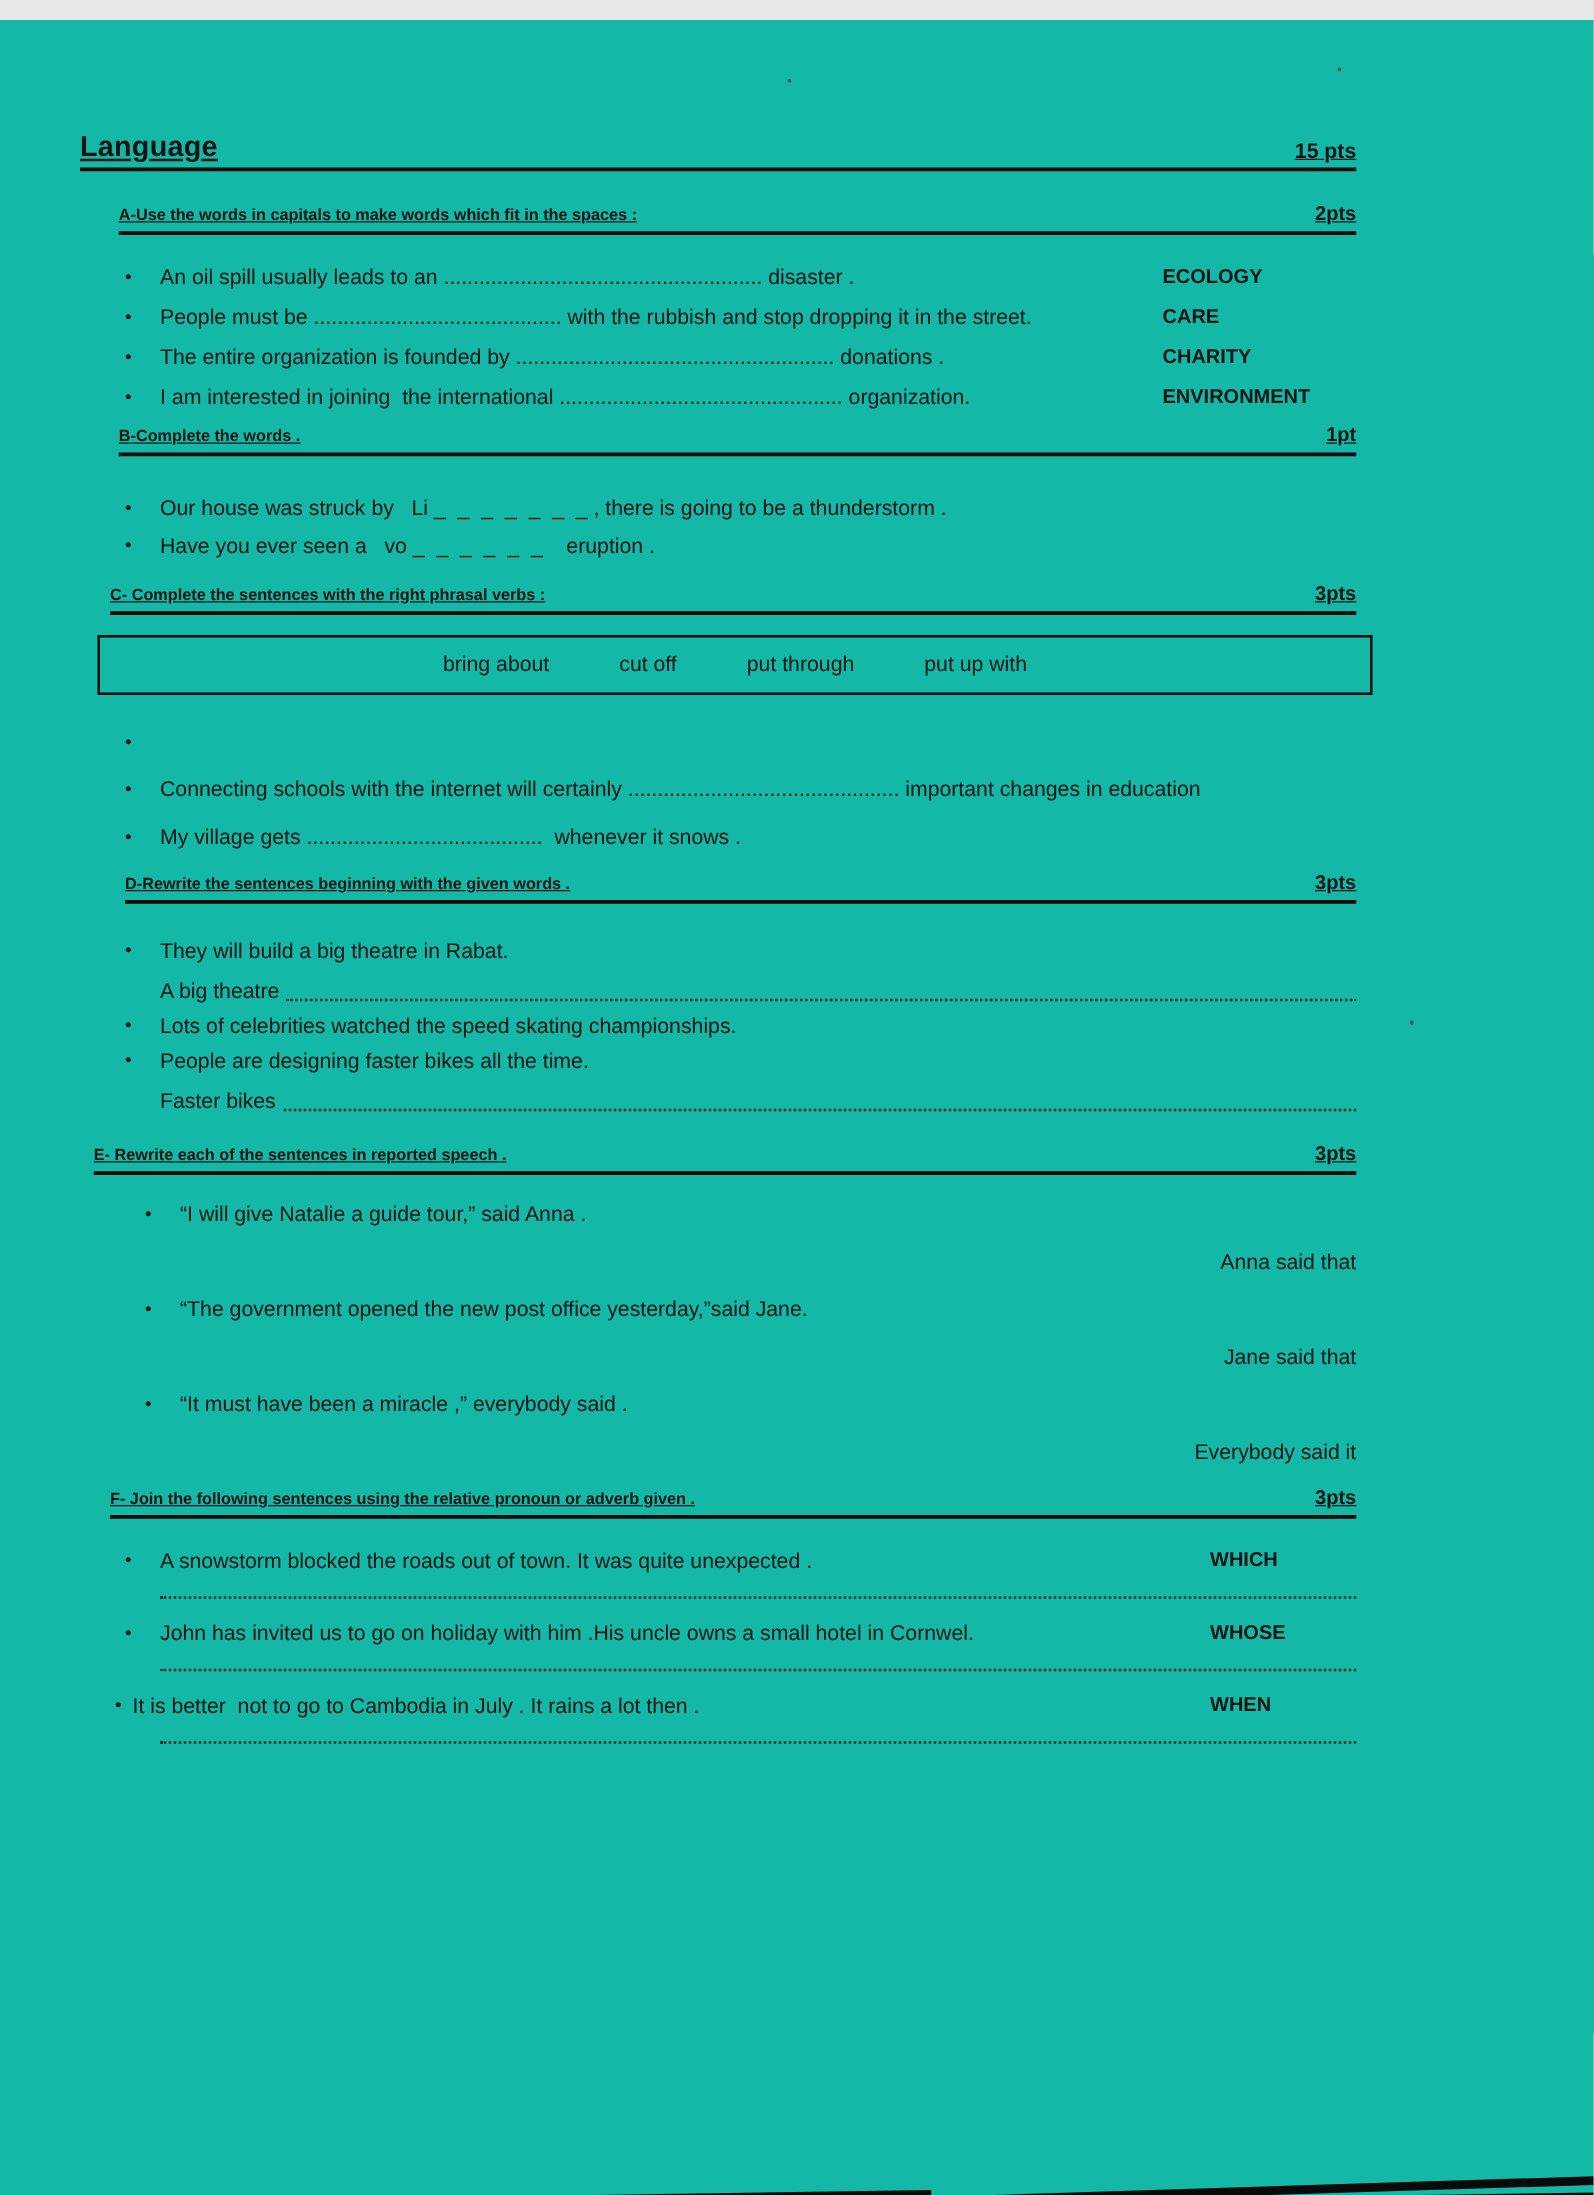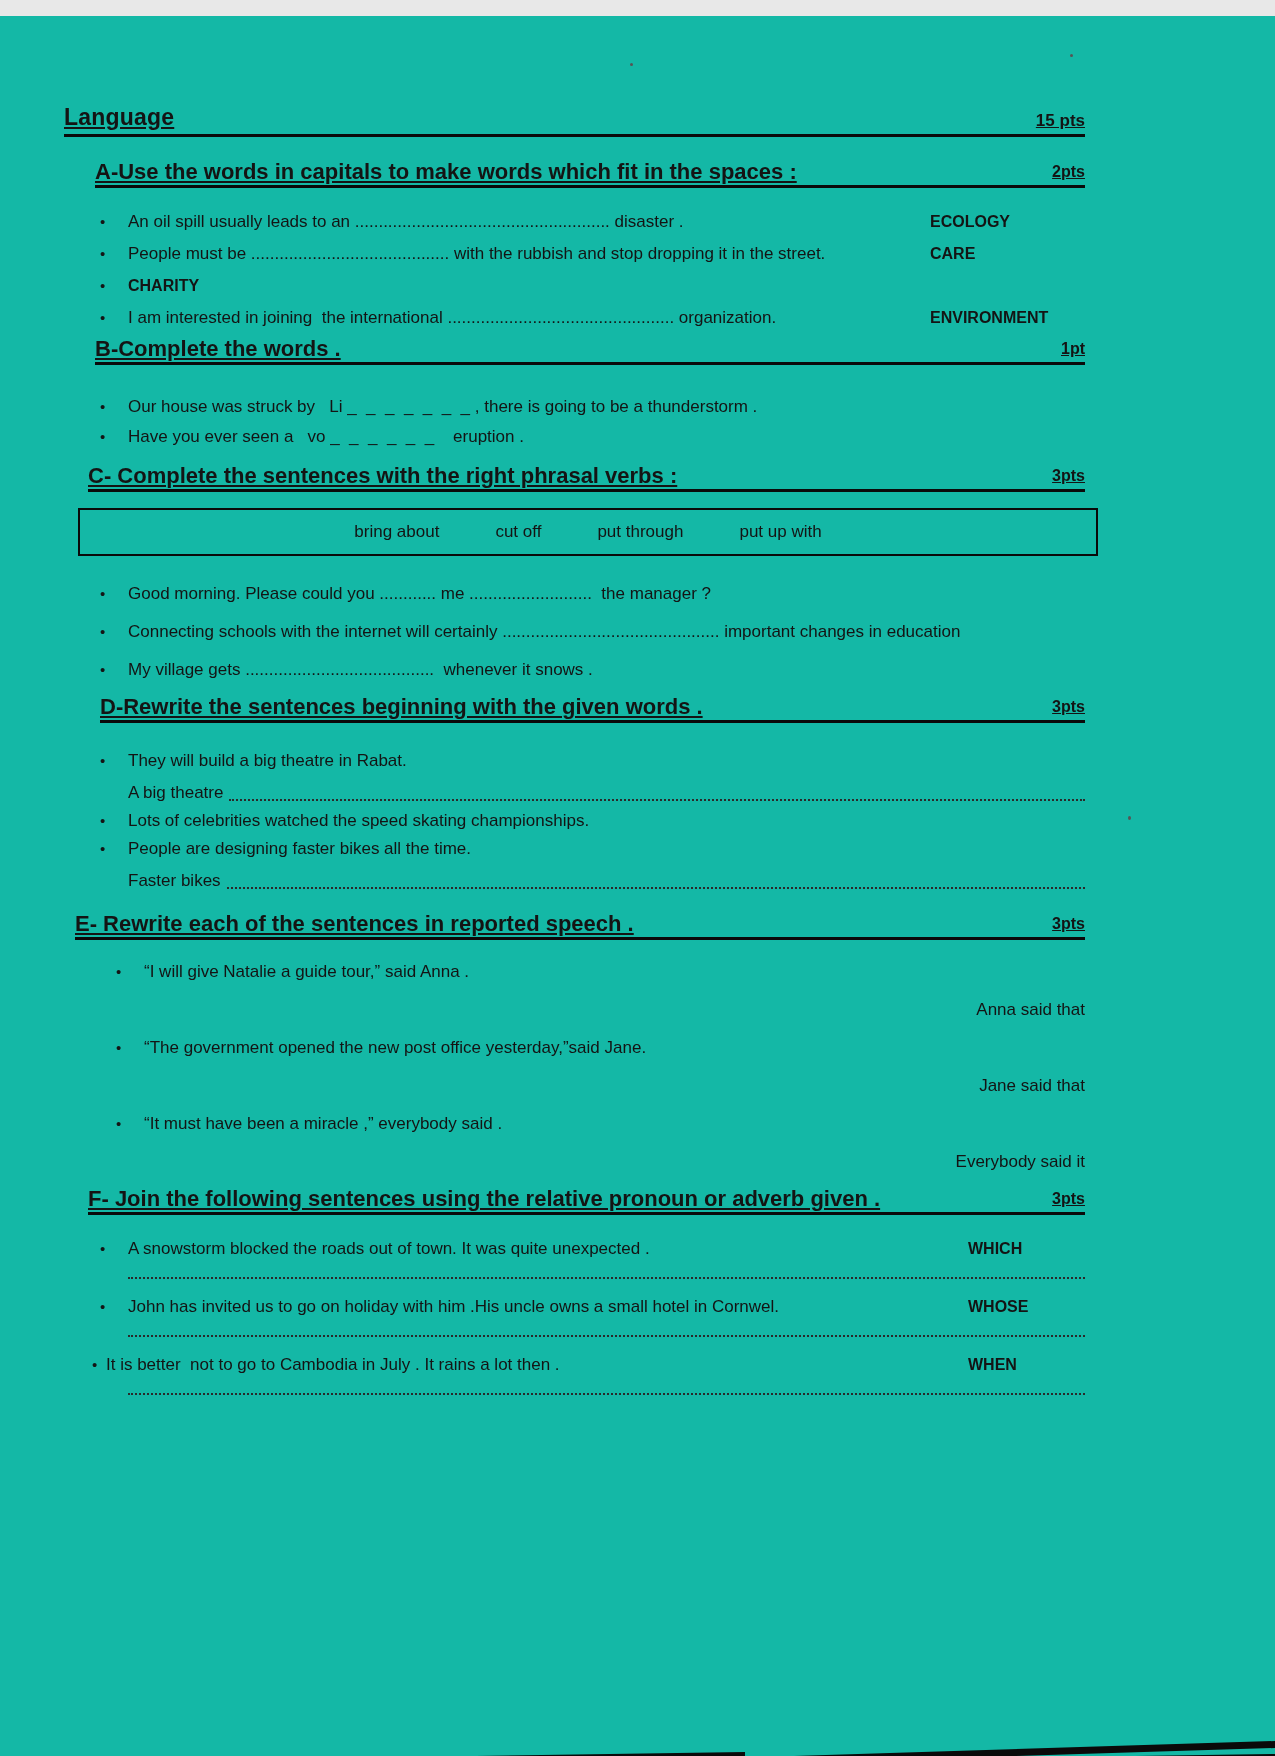--- a/index.html
+++ b/index.html
@@ -29,21 +29,21 @@
     font-size:23px;font-weight:bold;text-decoration:underline;
     letter-spacing:.2px;
   }
   .title-row .points{font-size:17px;}
   .heading-row{
     display:flex;justify-content:space-between;align-items:flex-end;
     border-bottom:3px solid #0a0a0a;
     padding-bottom:2px;
     line-height:22px;
   }
-  .h-text{font-weight:bold;text-decoration:underline;font-size:22px;}
+  .h-text{font-weight:bold;text-decoration:underline;font-size:13px;}
   .points{font-weight:bold;text-decoration:underline;font-size:16px;}
   .ind-a{margin-left:31px;}
   .ind-b{margin-left:31px;}
   .ind-c{margin-left:24px;}
   .ind-d{margin-left:36px;}
   .ind-e{margin-left:11px;}
   .ind-f{margin-left:24px;}
   
   .row{
     display:flex;align-items:flex-start;
@@ -136,20 +136,21 @@
         <span class="btext flex1">An oil spill usually leads to an ...................................................... disaster .</span>
         <span class="capword">ECOLOGY</span>
       </div>
       <div class="row a-item">
         <span class="bullet">•</span>
         <span class="btext flex1">People must be .......................................... with the rubbish and stop dropping it in the street.</span>
         <span class="capword">CARE</span>
       </div>
       <div class="row a-item">
         <span class="bullet">•</span>
+        <span class="btext flex1">The entire organization is founded by ...................................................... donations .</span>
         <span class="capword">CHARITY</span>
       </div>
       <div class="row a-item">
         <span class="bullet">•</span>
         <span class="btext flex1">I am interested in joining  the international ................................................ organization.</span>
         <span class="capword">ENVIRONMENT</span>
       </div>
     </div>
 
     <div class="heading-row ind-b mb30">
@@ -173,21 +174,20 @@
     </div>
     <div class="verb-box">
       <span>bring about</span>
       <span>cut off</span>
       <span>put through</span>
       <span>put up with</span>
     </div>
     <div class="sec-c">
       <div class="row">
         <span class="bullet">•</span>
-        <span class="btext">Good morning. Please could you ............ me ..........................  the manager ?</span>
       </div>
       <div class="row">
         <span class="bullet">•</span>
         <span class="btext">Connecting schools with the internet will certainly .............................................. important changes in education</span>
       </div>
       <div class="row">
         <span class="bullet">•</span>
         <span class="btext">My village gets ........................................  whenever it snows .</span>
       </div>
     </div>

